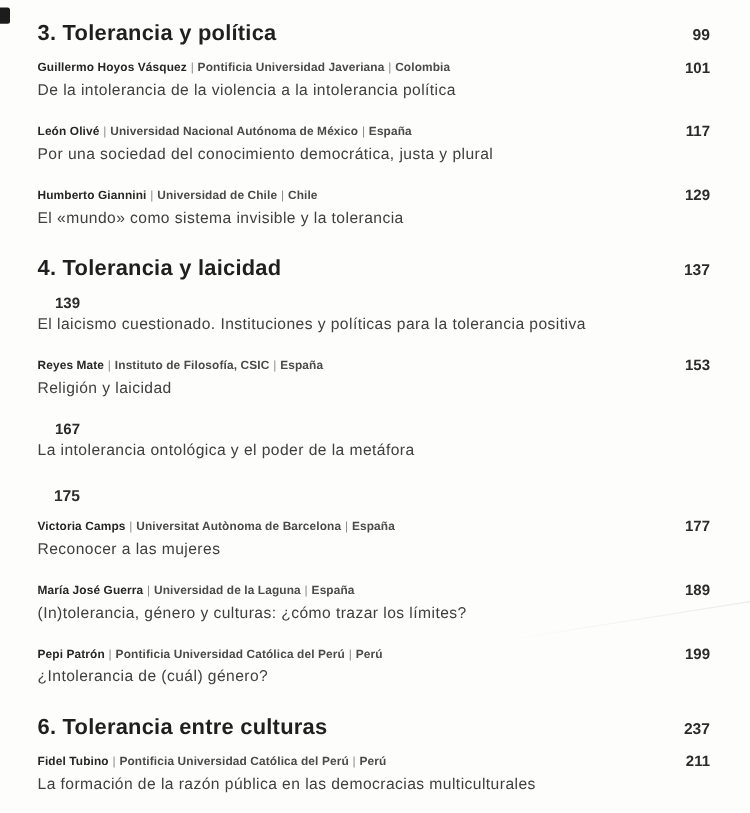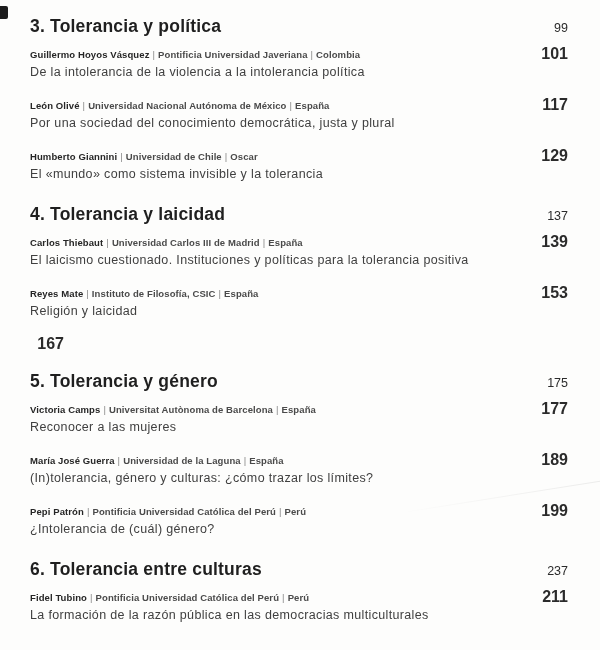--- a/index.html
+++ b/index.html
@@ -41,21 +41,21 @@
     justify-content: space-between;
   }
   .heading {
     font-size: 17.5px;
     font-weight: bold;
     letter-spacing: 0.2px;
     color: #1f1f1f;
   }
   .heading-page {
     font-size: 12.5px;
-    font-weight: normal;
+    font-weight: bold;
     color: #2b2b2b;
     min-width: 34px;
     text-align: right;
   }
   .entry { margin-top: 17px; }
   .section .entry:first-of-type { margin-top: 10px; }
   .entry-top {
     display: flex;
     align-items: flex-start;
     justify-content: space-between;
@@ -69,21 +69,21 @@
   }
   .author-name { font-weight: bold; color: #262626; }
   .affiliation { font-weight: bold; color: #4a4a4a; }
   .country { font-weight: bold; color: #4a4a4a; }
   .pipe {
     color: #8a8a8a;
     font-weight: normal;
     padding: 0 3px;
   }
   .entry-page {
-    font-size: 16px;
+    font-size: 12px;
     font-weight: bold;
     color: #2b2b2b;
     min-width: 34px;
     text-align: right;
     line-height: 12px;
     padding-top: 1px;
   }
   .entry-title {
     font-size: 12.5px;
     letter-spacing: 0.35px;
@@ -122,66 +122,63 @@
         <span class="author-name">León Olivé</span><span class="pipe">|</span><span class="affiliation">Universidad Nacional Autónoma de México</span><span class="pipe">|</span><span class="country">España</span>
       </div>
       <span class="entry-page">117</span>
     </div>
     <div class="entry-title">Por una sociedad del conocimiento democrática, justa y plural</div>
   </div>
 
   <div class="entry">
     <div class="entry-top">
       <div class="author-line">
-        <span class="author-name">Humberto Giannini</span><span class="pipe">|</span><span class="affiliation">Universidad de Chile</span><span class="pipe">|</span><span class="country">Oscar</span>
+        <span class="author-name">Humberto Giannini</span><span class="pipe">|</span><span class="affiliation">Universidad de Chile</span><span class="pipe">|</span><span class="country">Chile</span>
       </div>
       <span class="entry-page">129</span>
     </div>
     <div class="entry-title">El «mundo» como sistema invisible y la tolerancia</div>
   </div>
 </div>
   </section>
 
   <section class="section">
     <div class="heading-row">
       <h2 class="heading">4. Tolerancia y laicidad</h2>
       <span class="heading-page">137</span>
     </div>
     <div>
   <div class="entry">
     <div class="entry-top">
-      <div class="author-line">
-        <span class="author-name">Carlos Thiebaut</span><span class="pipe">|</span><span class="affiliation">Universidad Carlos III de Madrid</span><span class="pipe">|</span><span class="country">España</span>
-      </div>
       <span class="entry-page">139</span>
     </div>
     <div class="entry-title">El laicismo cuestionado. Instituciones y políticas para la tolerancia positiva</div>
   </div>
 
   <div class="entry">
     <div class="entry-top">
       <div class="author-line">
         <span class="author-name">Reyes Mate</span><span class="pipe">|</span><span class="affiliation">Instituto de Filosofía, CSIC</span><span class="pipe">|</span><span class="country">España</span>
       </div>
       <span class="entry-page">153</span>
     </div>
     <div class="entry-title">Religión y laicidad</div>
   </div>
 
   <div class="entry">
     <div class="entry-top">
       <span class="entry-page">167</span>
     </div>
-  </div>
-</div>
-  </section>
-
-  <section class="section">
-    <div class="heading-row">
-      <h2 class="heading">5. Tolerancia y género</h2>
+    <div class="entry-title">La intolerancia ontológica y el poder de la metáfora</div>
+  </div>
+</div>
+  </section>
+
+  <section class="section">
+    <div class="heading-row">
       <span class="heading-page">175</span>
     </div>
     <div>
   <div class="entry">
     <div class="entry-top">
       <div class="author-line">
         <span class="author-name">Victoria Camps</span><span class="pipe">|</span><span class="affiliation">Universitat Autònoma de Barcelona</span><span class="pipe">|</span><span class="country">España</span>
       </div>
       <span class="entry-page">177</span>
     </div>

